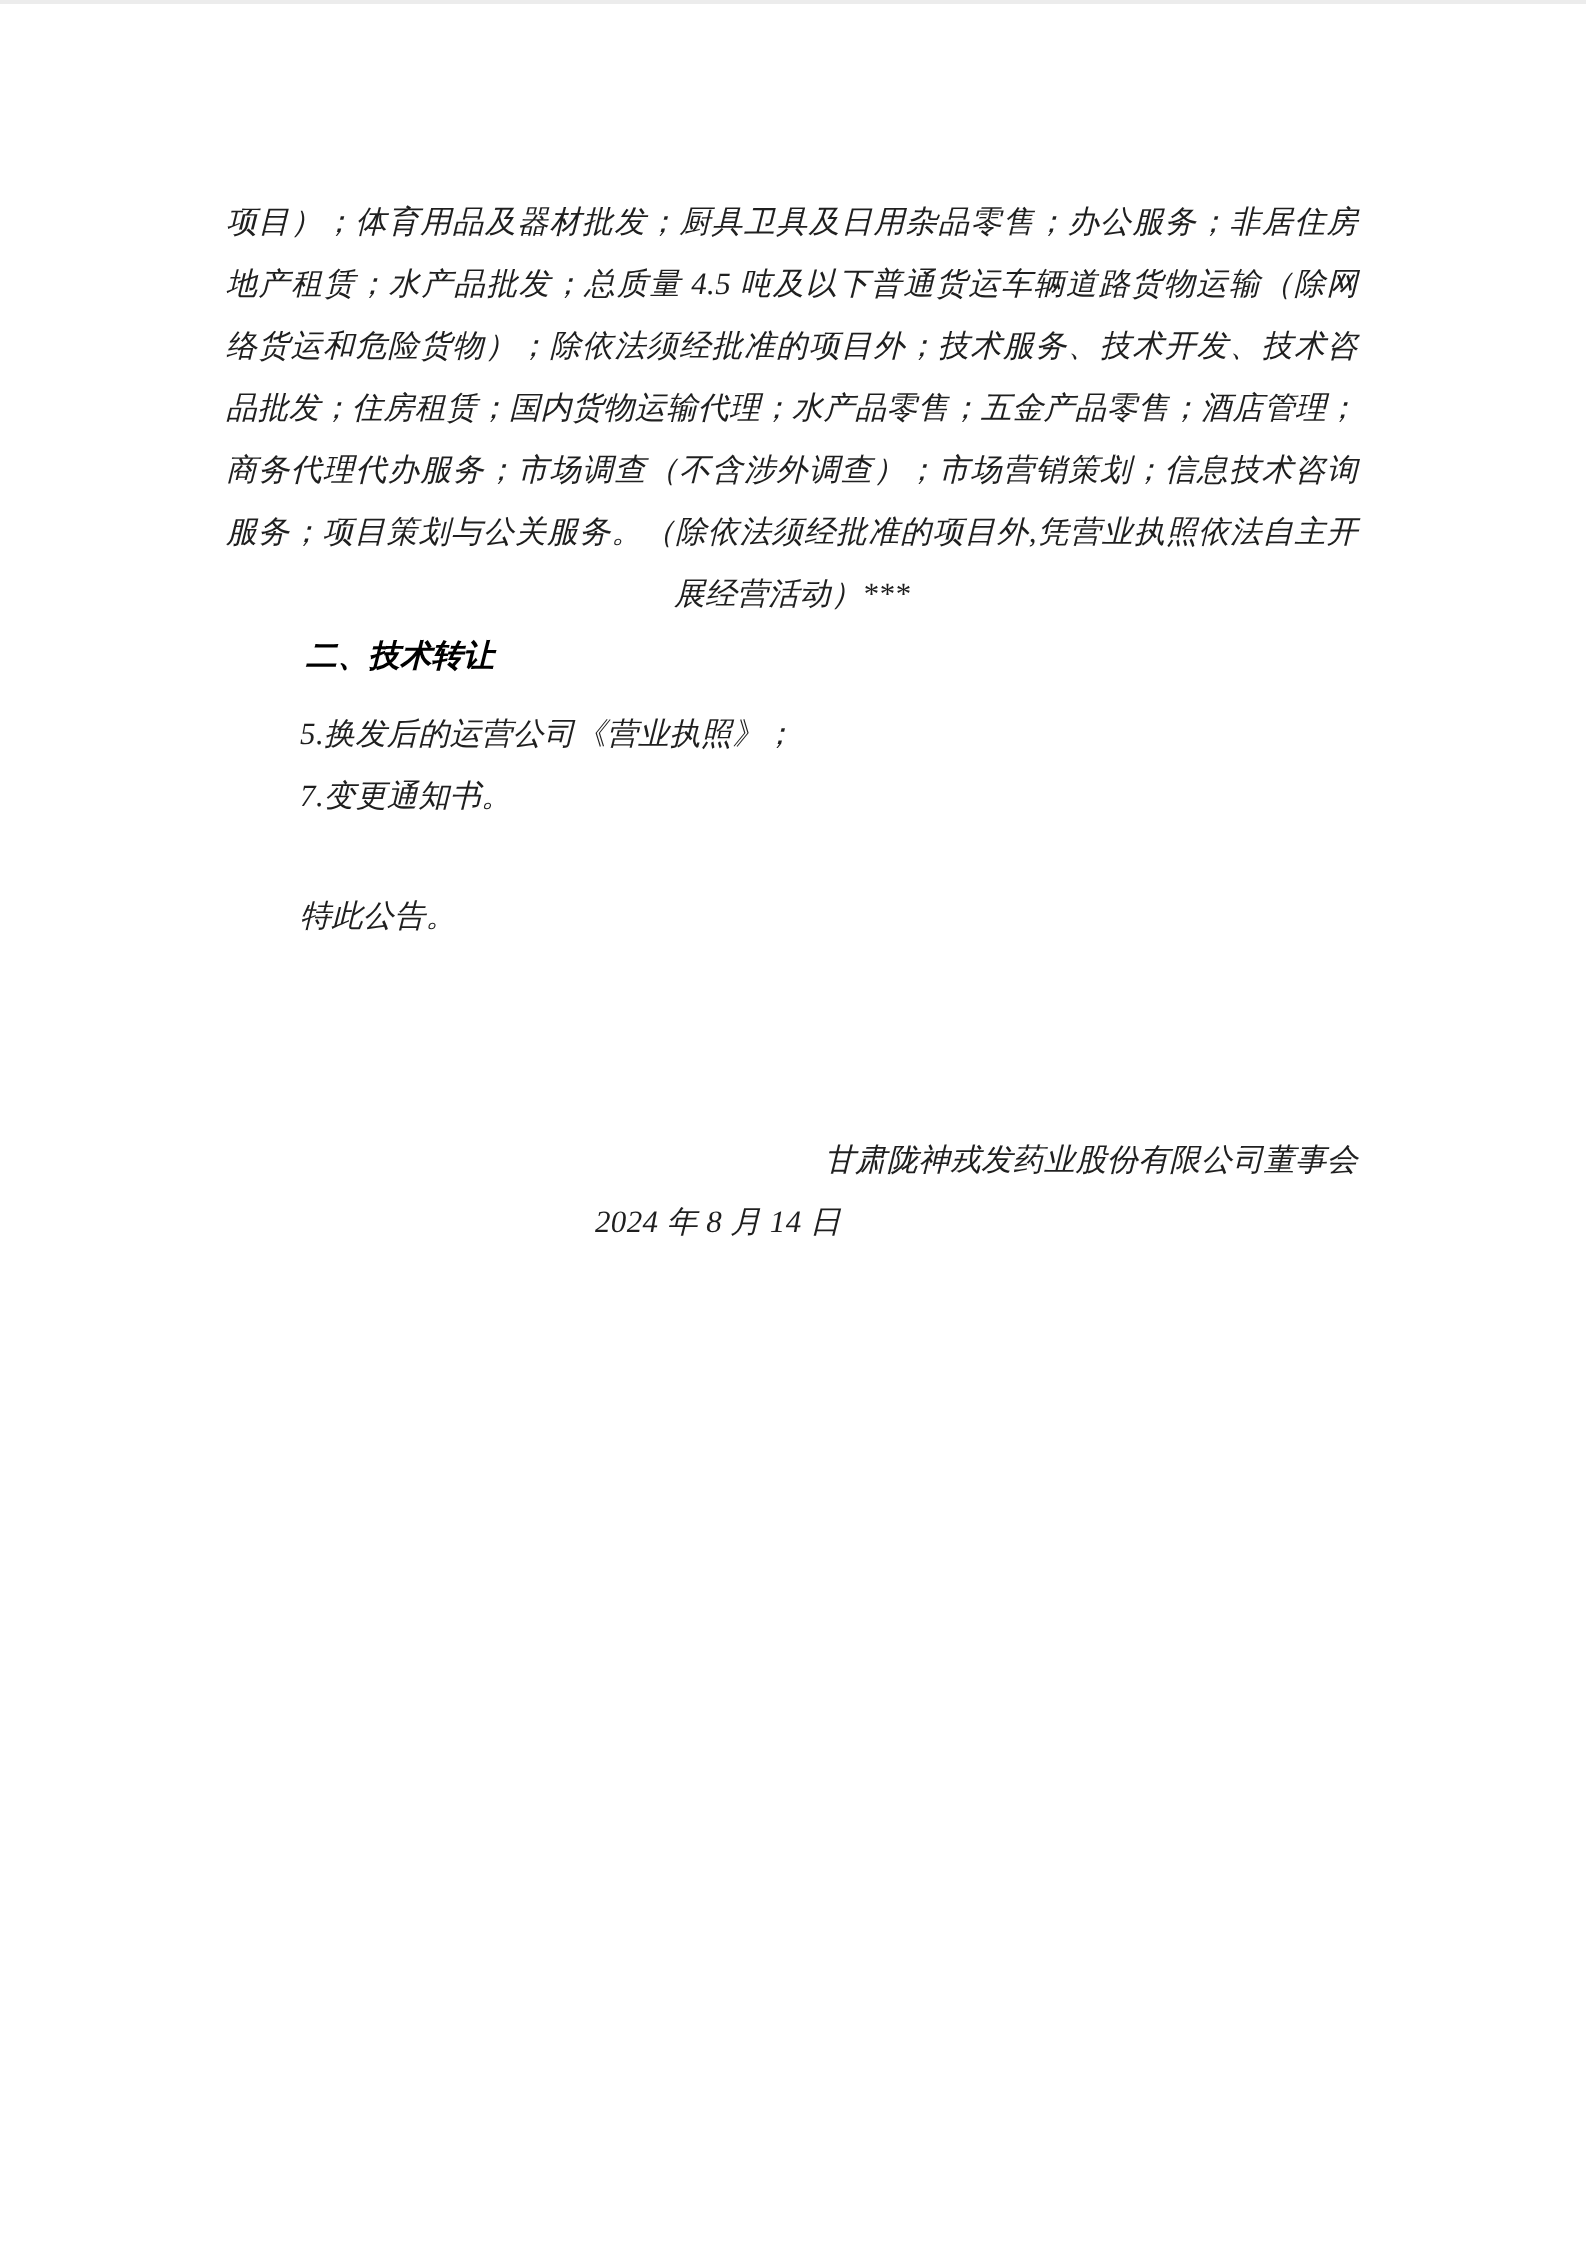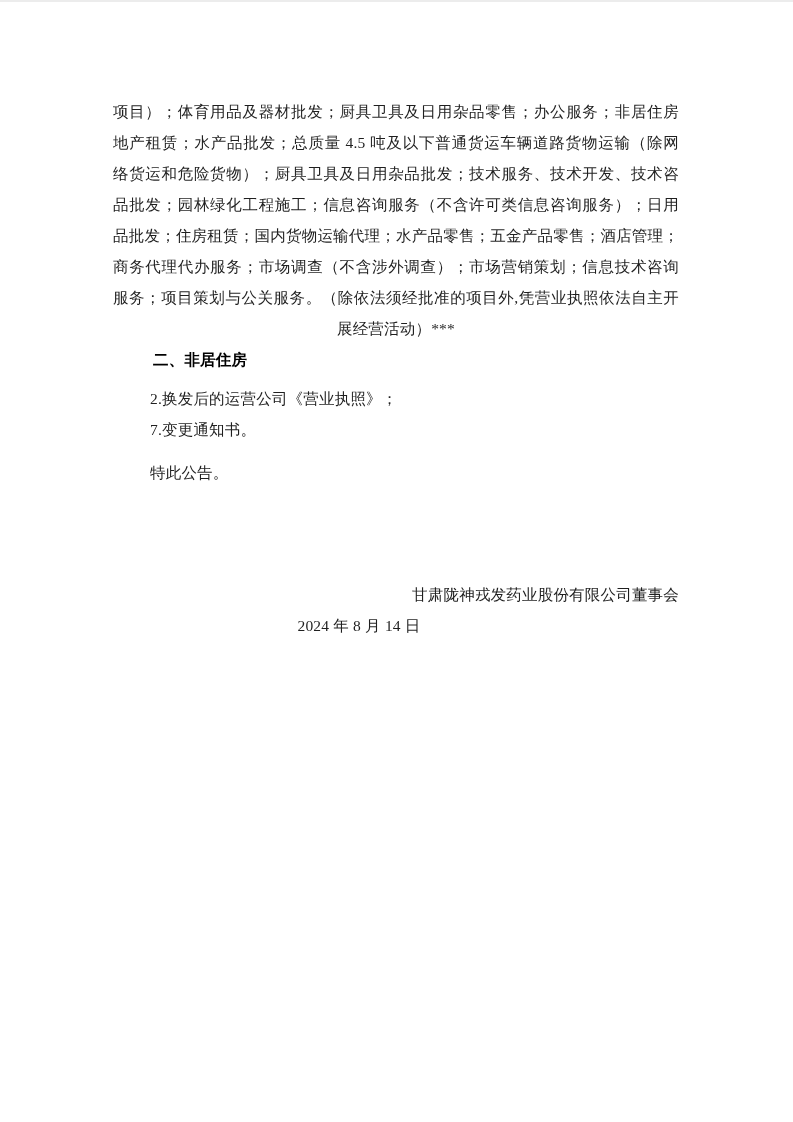--- a/index.html
+++ b/index.html
@@ -12,20 +12,21 @@
     height: 1122px;
     position: relative;
     font-family: "Liberation Serif", "DejaVu Serif", serif;
     color: #1f1f1f;
     overflow: hidden;
   }
   .page {
     position: absolute;
     inset: 0;
     background: #ffffff;
+    font-style: italic;
   }
   .page-top-edge {
     position: absolute;
     top: 0;
     left: 0;
     width: 100%;
     height: 2px;
     background: #ececec;
   }
   .content {
@@ -54,21 +55,21 @@
     font-family: "Liberation Sans", "DejaVu Sans", sans-serif;
     font-size: 15.5px;
   }
   .list-item {
     text-indent: 37px;
   }
   .list-item.first {
     margin-top: 8px;
   }
   .closing-line {
-    margin-top: 12px;
+    margin-top: 29px;
     text-indent: 37px;
   }
   .signature-line {
     margin-top: 91px;
     text-align: right;
   }
   .date-line {
     text-align: center;
     padding-right: 74px;
   }
@@ -76,30 +77,29 @@
 </head>
 <body>
 
 <div class="page">
   <div class="page-top-edge"></div>
 
   <div class="content">
 
     <div class="body-line just">项目）；体育用品及器材批发；厨具卫具及日用杂品零售；办公服务；非居住房</div>
     <div class="body-line just">地产租赁；水产品批发；总质量 4.5 吨及以下普通货运车辆道路货物运输（除网</div>
-    <div class="body-line just">络货运和危险货物）；厨具卫具及日用杂品批发；技术服务、技术开发、技术咨</div>
-    <div class="body-line just">品批发；园林绿化工程施工；信息咨询服务（不含许可类信息咨询服务）；日用</div>
+    <div class="body-line just">络货运和危险货物）；除依法须经批准的项目外；技术服务、技术开发、技术咨</div>
     <div class="body-line just">品批发；住房租赁；国内货物运输代理；水产品零售；五金产品零售；酒店管理；</div>
     <div class="body-line just">商务代理代办服务；市场调查（不含涉外调查）；市场营销策划；信息技术咨询</div>
     <div class="body-line just">服务；项目策划与公关服务。（除依法须经批准的项目外,凭营业执照依法自主开</div>
     <div class="body-line">展经营活动）***</div>
 
-    <div class="section-heading">二、非居住房</div>
+    <div class="section-heading">二、技术转让</div>
 
-    <div class="list-item first">2.换发后的运营公司《营业执照》；</div>
+    <div class="list-item first">5.换发后的运营公司《营业执照》；</div>
     <div class="list-item">7.变更通知书。</div>
 
     <div class="closing-line">特此公告。</div>
 
     <div class="signature-line">甘肃陇神戎发药业股份有限公司董事会</div>
     <div class="date-line">2024 年 8 月 14 日</div>
 
   </div>
 </div>
 

